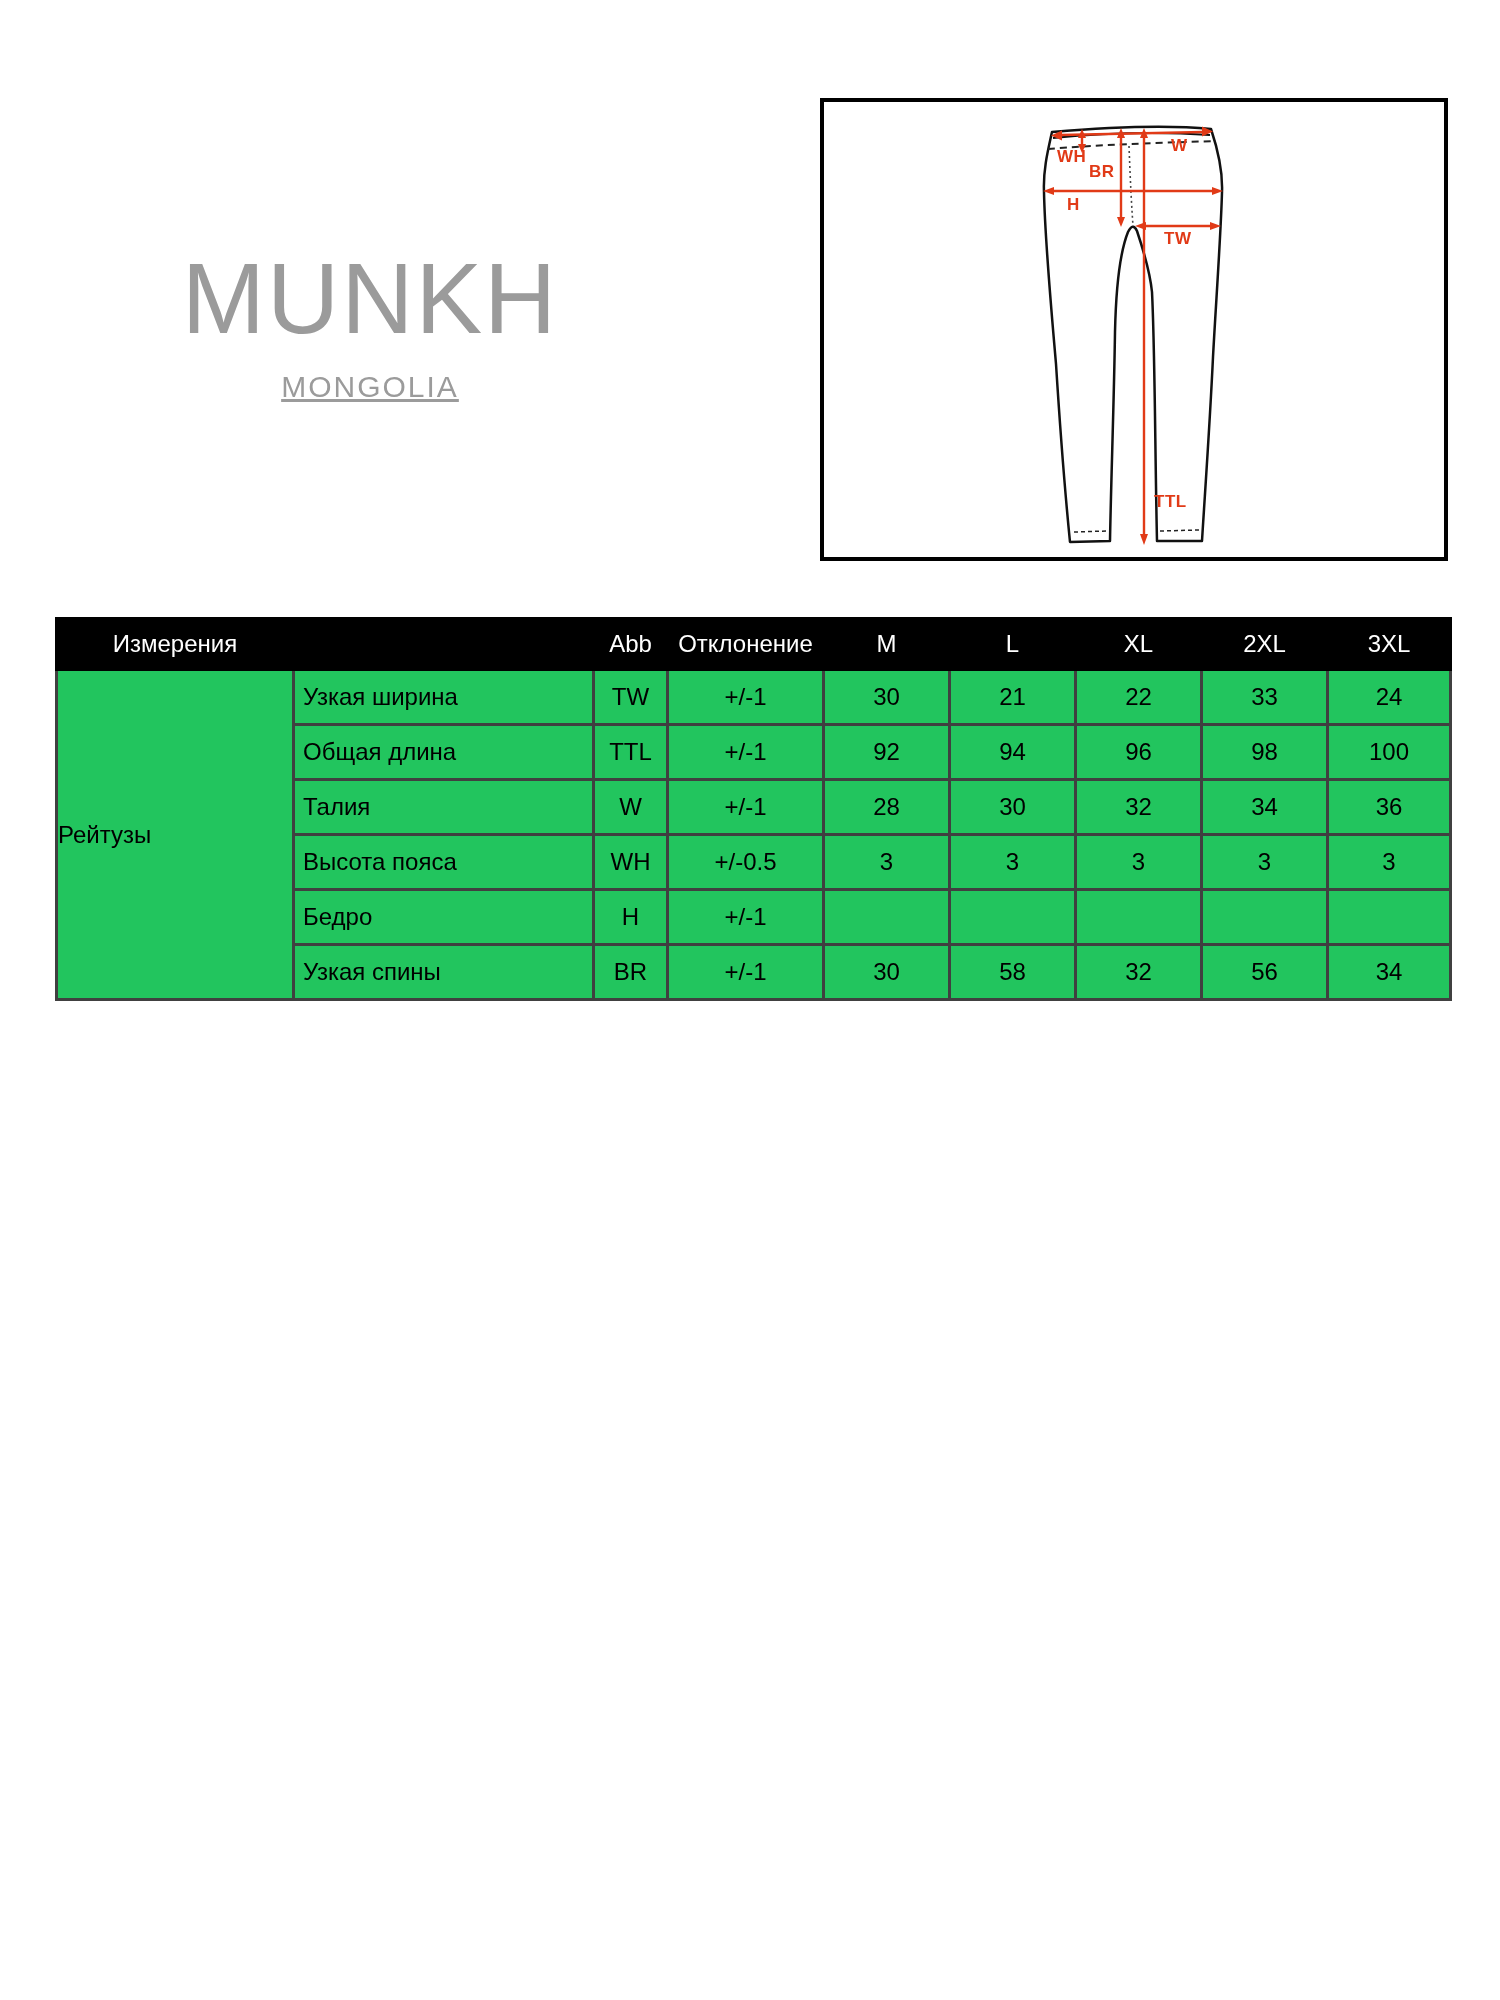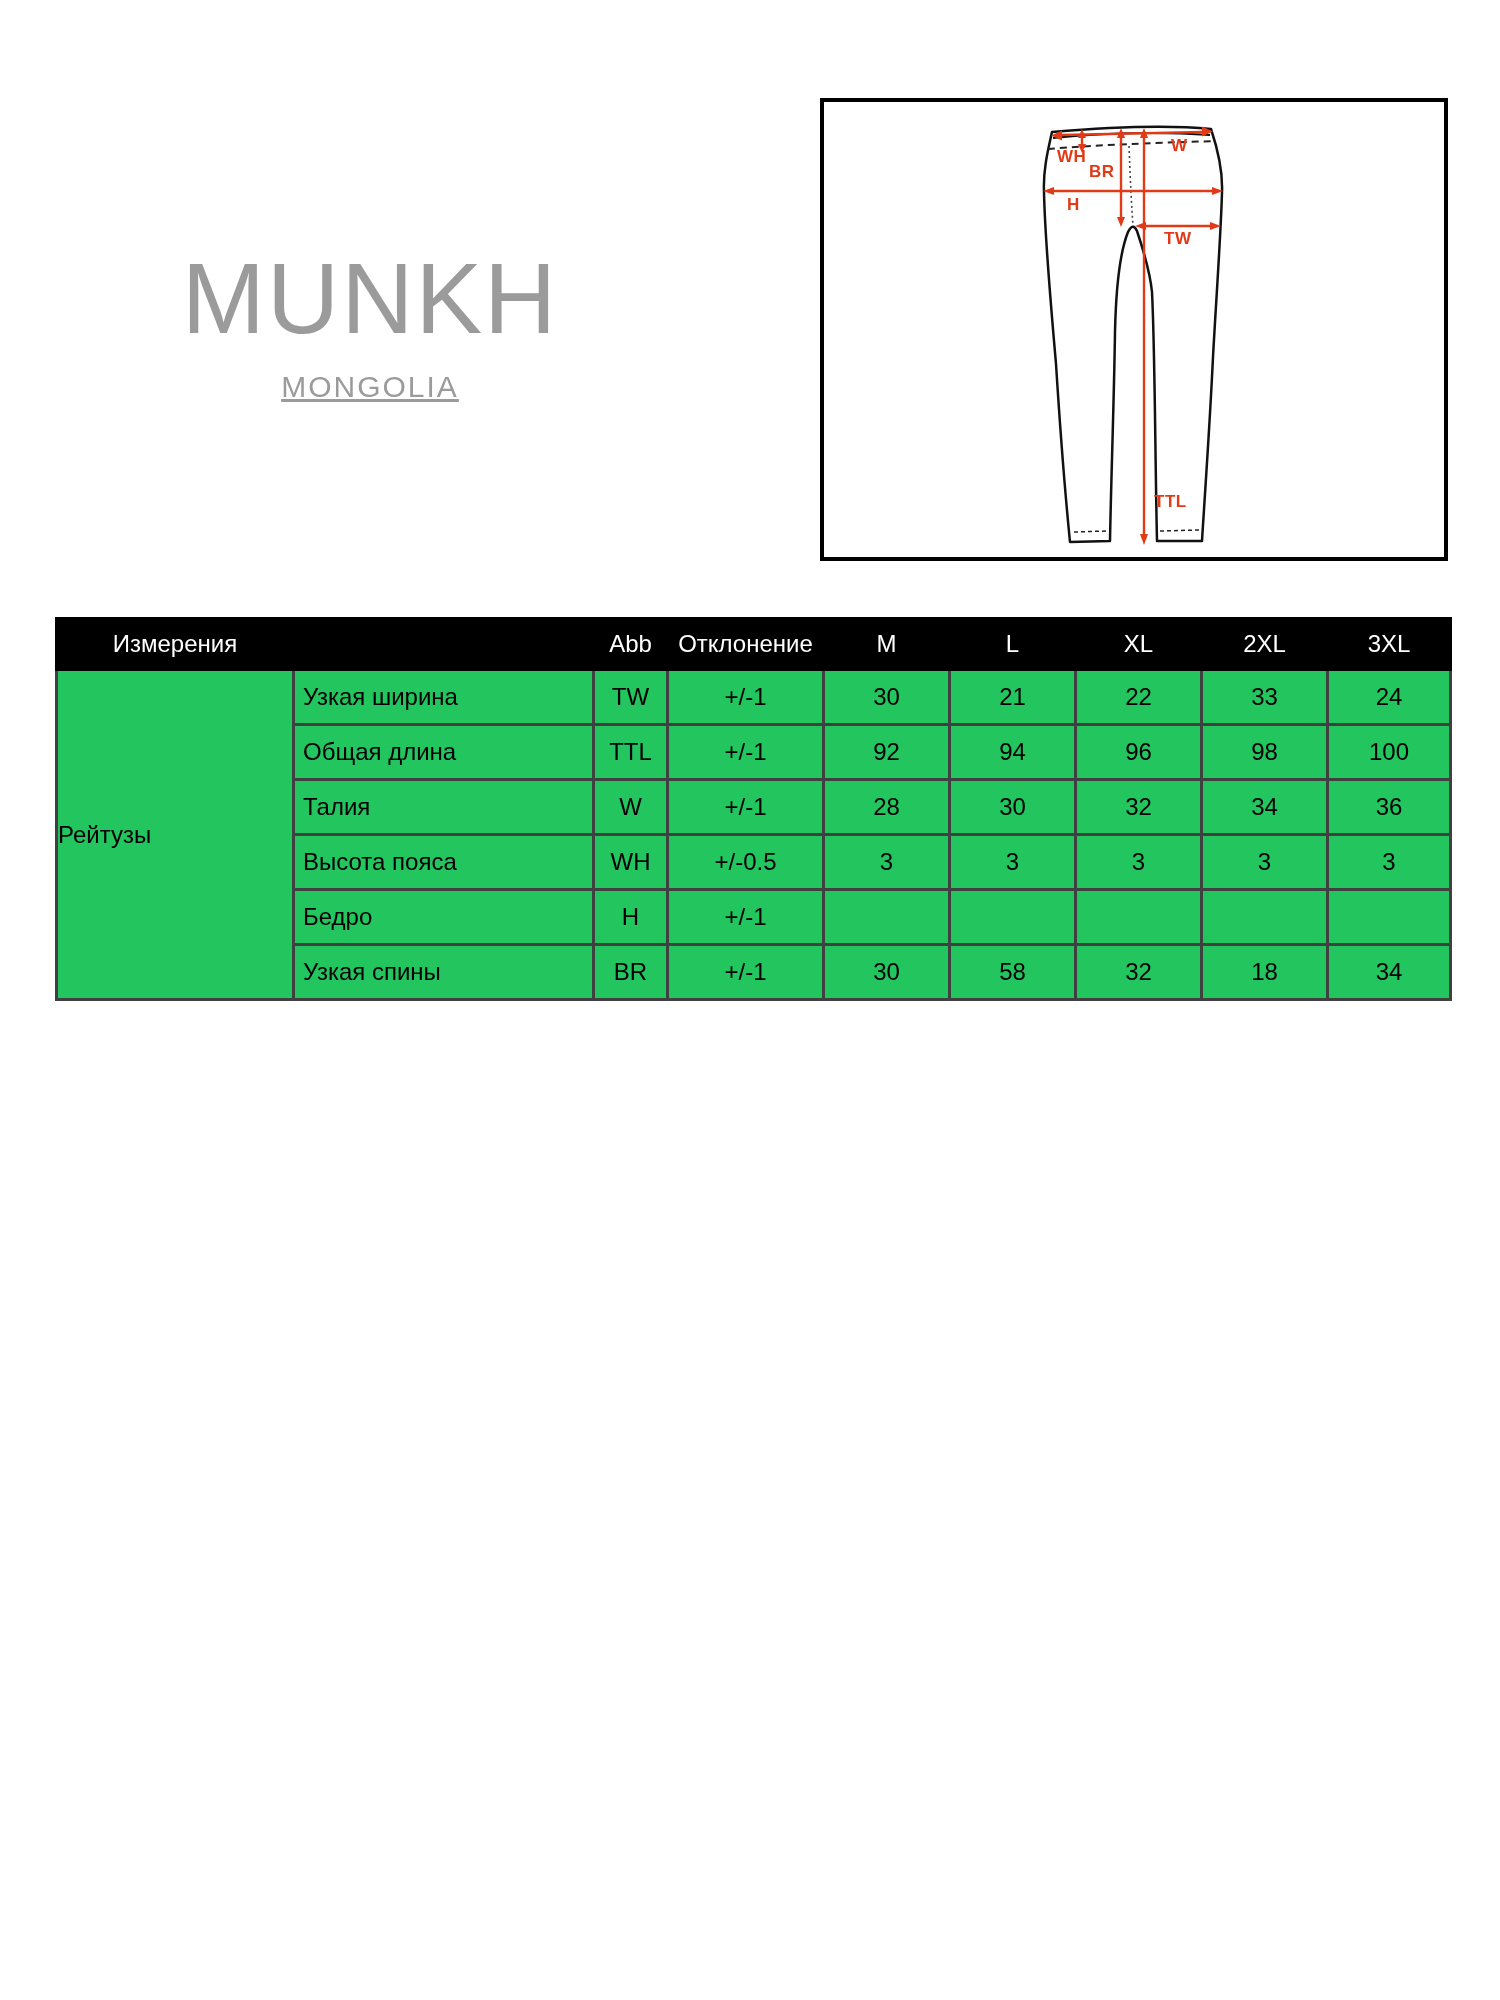--- a/index.html
+++ b/index.html
@@ -193,19 +193,19 @@
         <td></td>
         <td></td>
       </tr>
       <tr>
         <td class="name-cell">Узкая спины</td>
         <td>BR</td>
         <td>+/-1</td>
         <td>30</td>
         <td>58</td>
         <td>32</td>
-        <td>18</td>
+        <td>56</td>
         <td>34</td>
       </tr>
     </tbody>
   </table>
 
 </div>
 
 </body></html>

